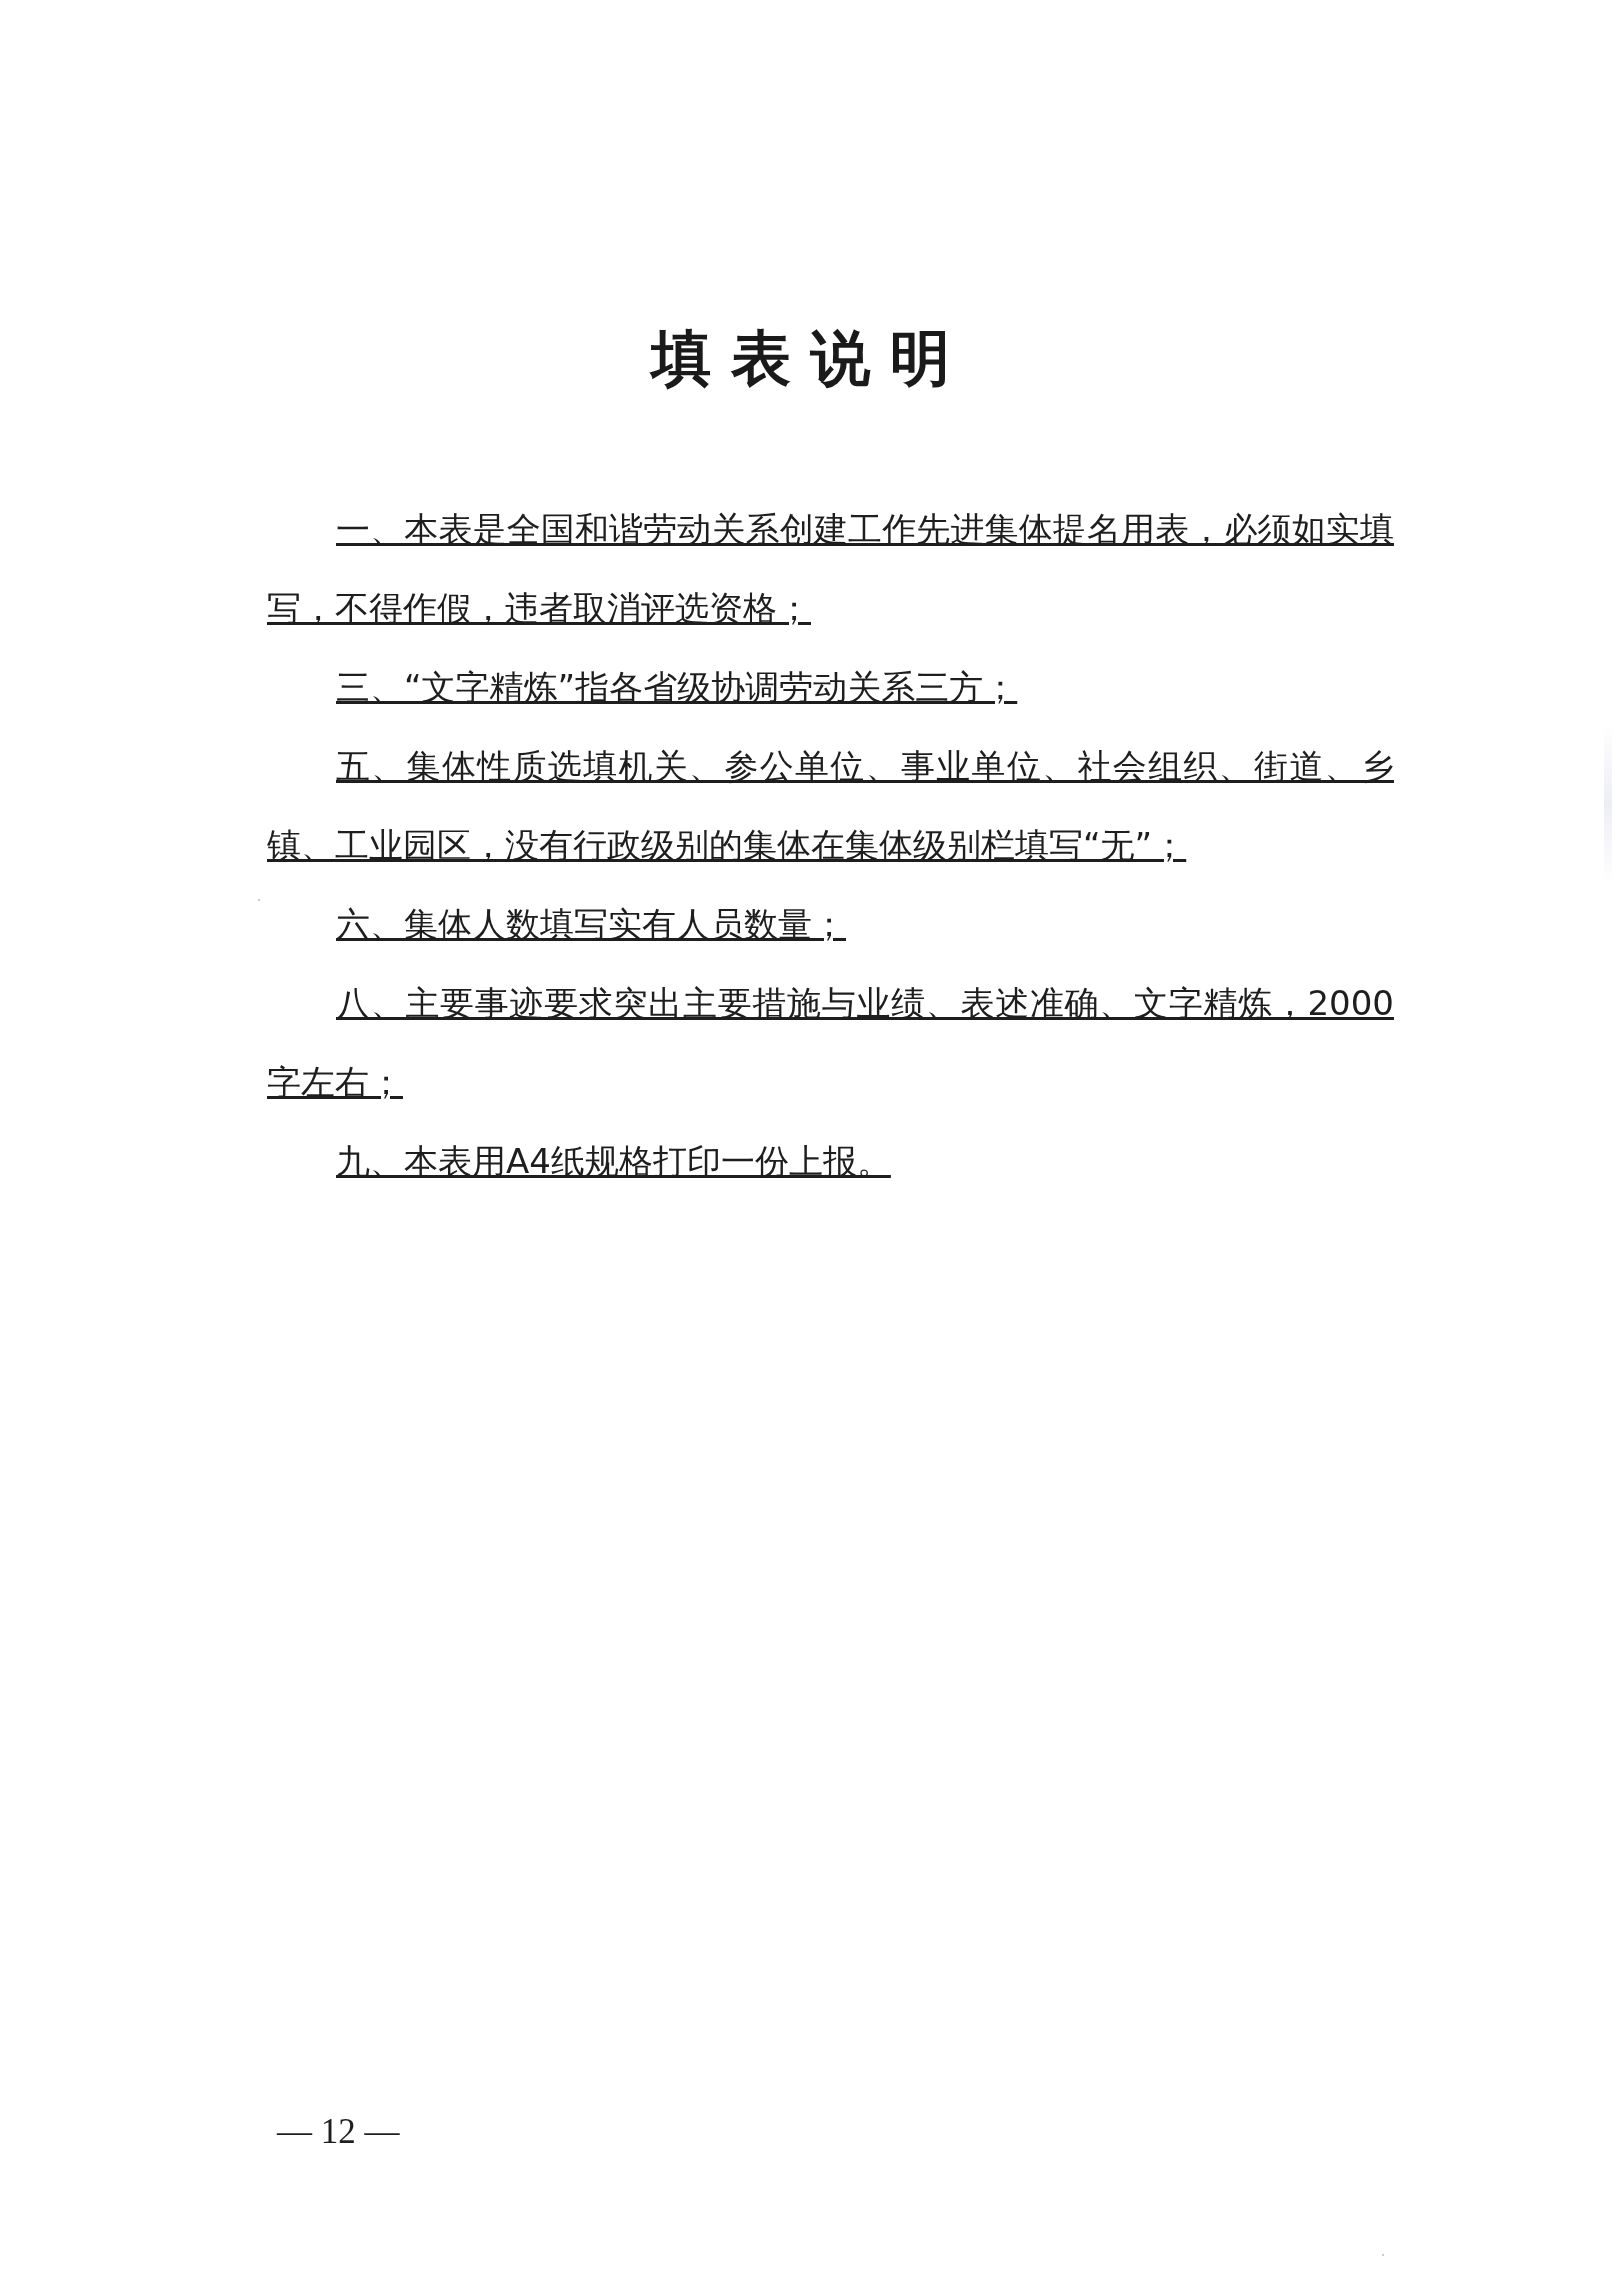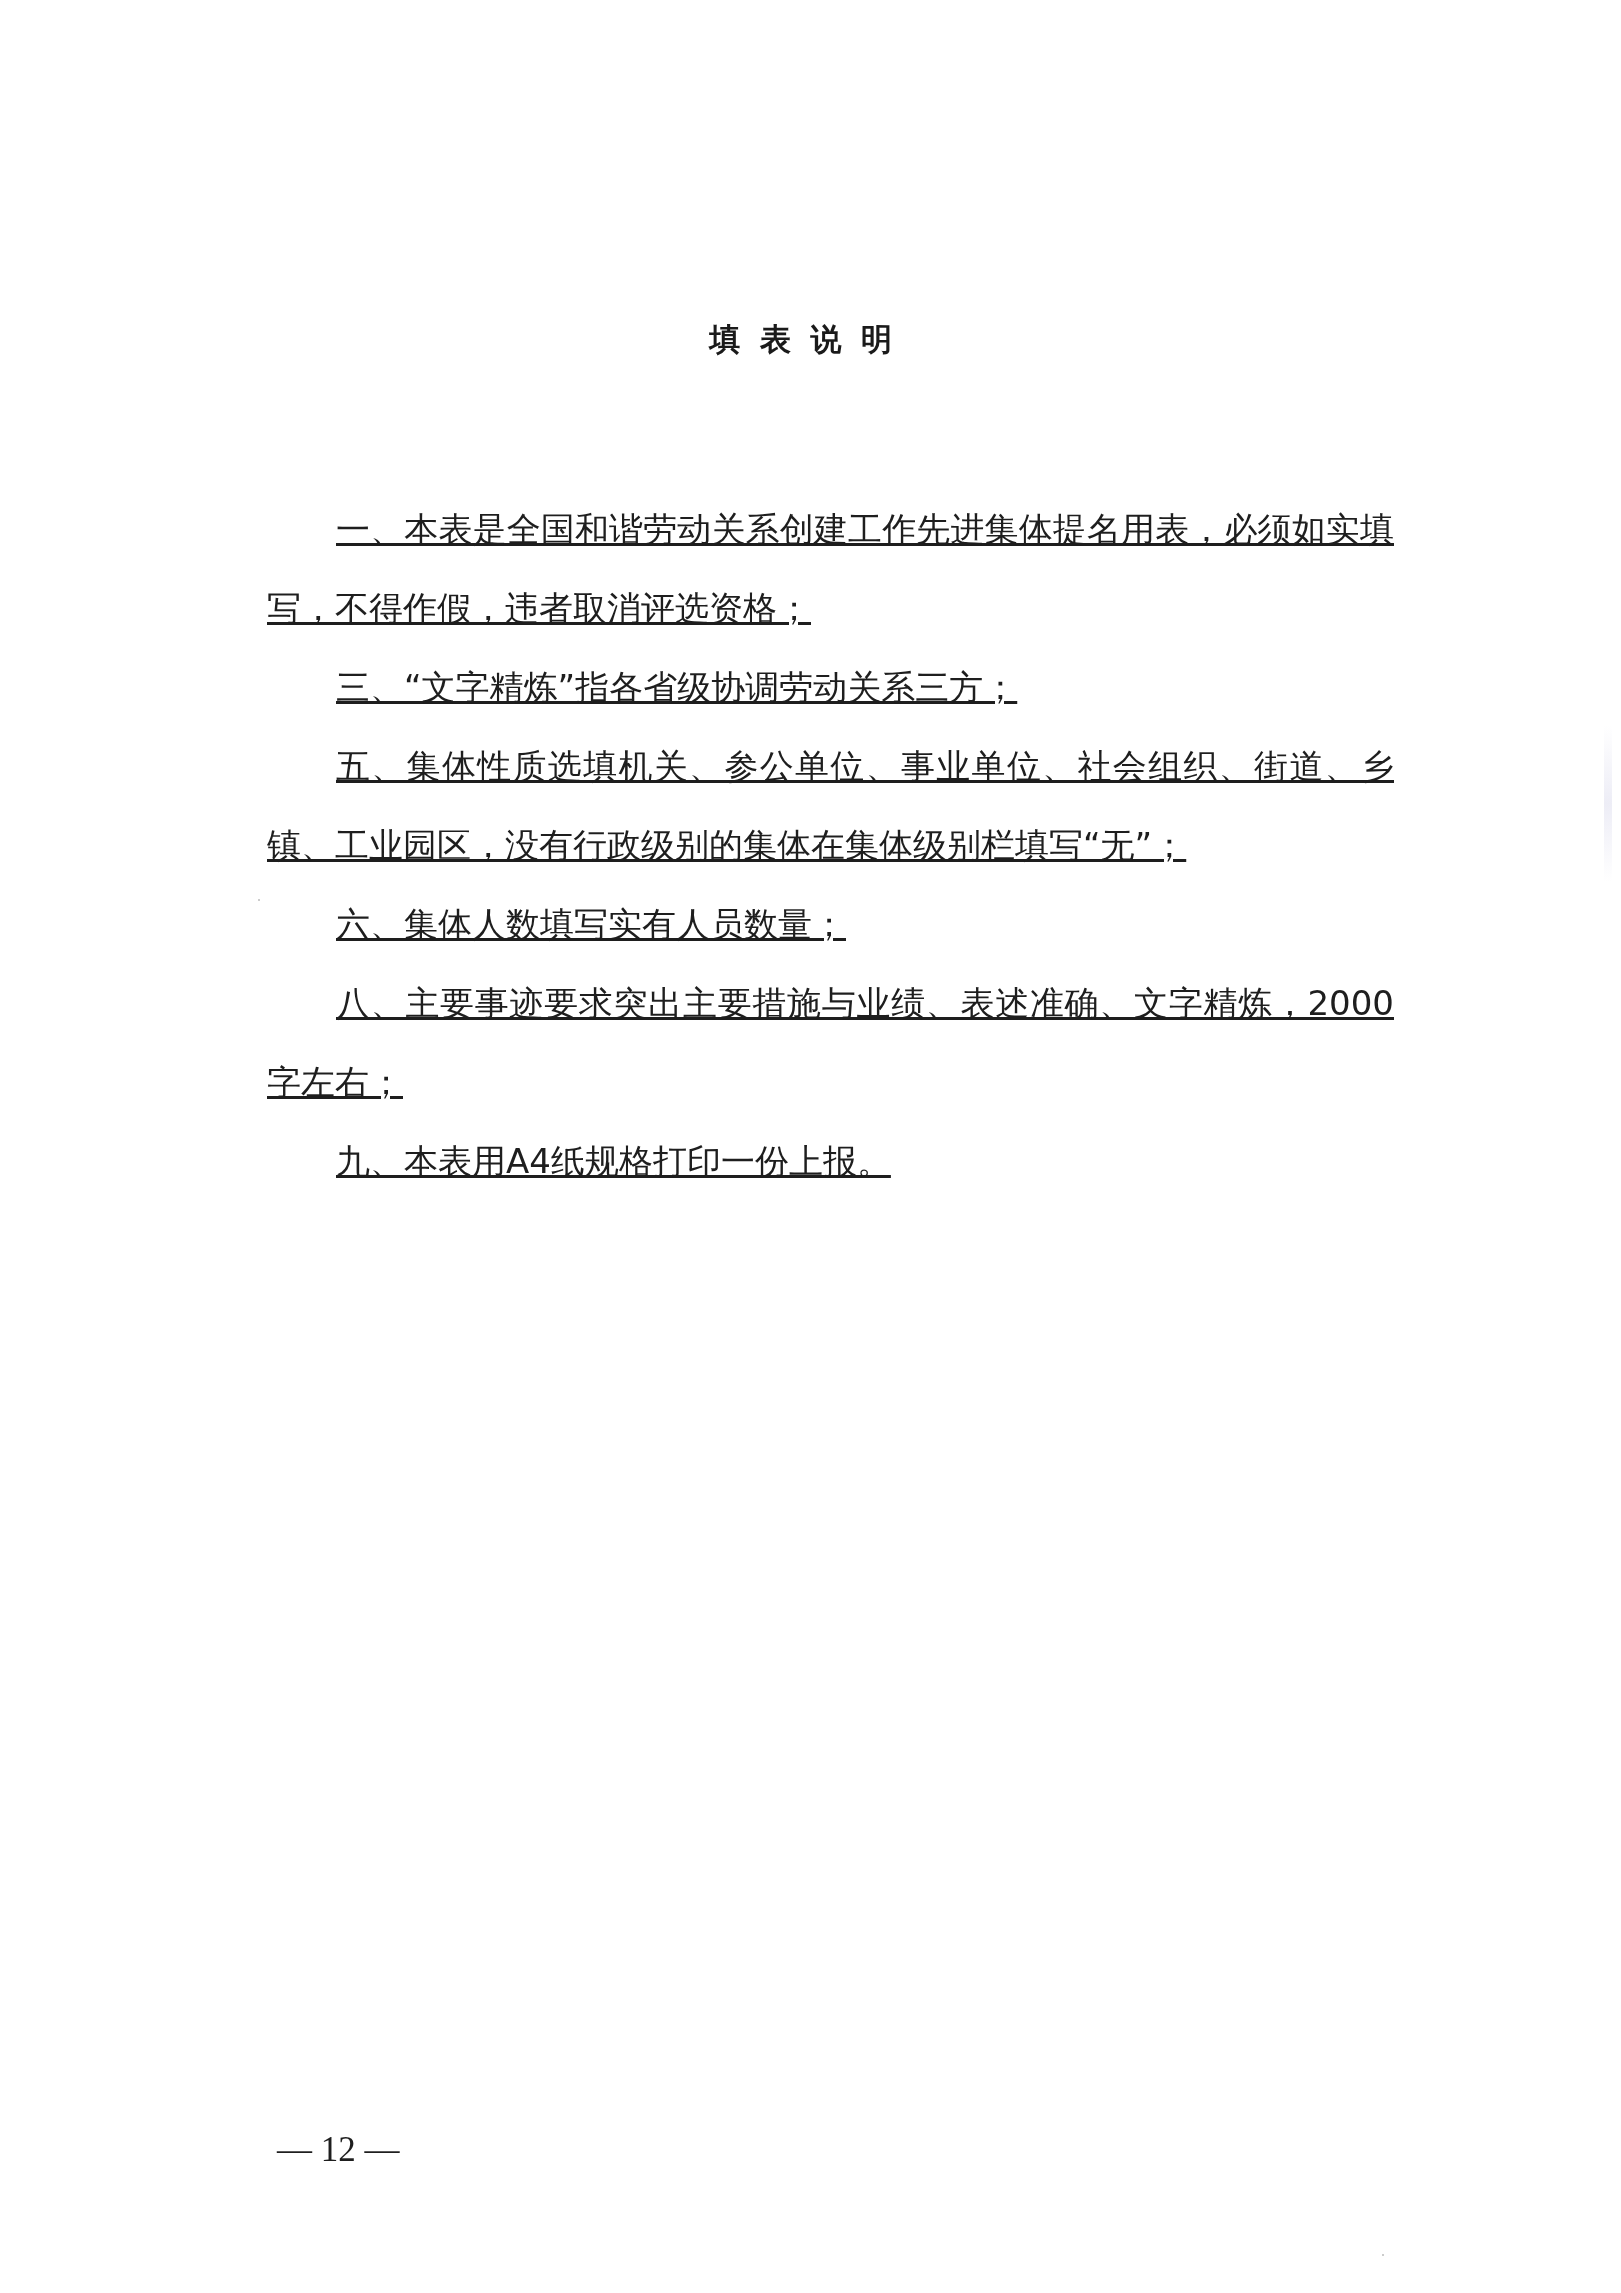--- a/index.html
+++ b/index.html
@@ -2,35 +2,35 @@
 <html><head>
 <meta charset="utf-8">
 <style>
   html, body { margin: 0; padding: 0; background: #ffffff; }
   body { width: 1621px; height: 2294px; position: relative; overflow: hidden; }
   .page { position: absolute; left: 0; top: 0; width: 1621px; height: 2294px; background: #ffffff; }
   .title {
     position: absolute; left: 0; width: 1621px; top: 319px;
     text-align: center;
     font-family: "DejaVu Serif", "Liberation Serif", serif;
-    font-weight: bold; font-size: 31px; letter-spacing: 19.6px;
+    font-weight: bold; font-size: 60px; letter-spacing: 19.6px;
     color: #1a1a1a;
   }
   .body-text {
     position: absolute; left: 267px; top: 490px; width: 1127px;
     font-family: "DejaVu Sans", "Liberation Sans", sans-serif;
     font-size: 34px; line-height: 79px; color: #1e1e1e;
     text-align: justify;
     text-decoration: underline;
   }
   .para { margin: 0; text-indent: 69px; }
   .page-number {
     position: absolute; left: 277px; top: 2112px;
     font-family: "Liberation Serif", "DejaVu Serif", serif;
-    font-size: 35px; color: #1e1e1e; margin-top: 18px;
+    font-size: 35px; color: #1e1e1e;
   }
   .edge-mark {
     position: absolute; left: 1604px; top: 725px; width: 7.8px; height: 157px;
     background: linear-gradient(to bottom, rgba(230,230,245,0), rgba(225,225,240,0.6), rgba(230,230,245,0));
   }
   .dot { position: absolute; width: 2px; height: 2px; background: #bbb; border-radius: 1px; }
 </style>
 </head>
 <body>
 

